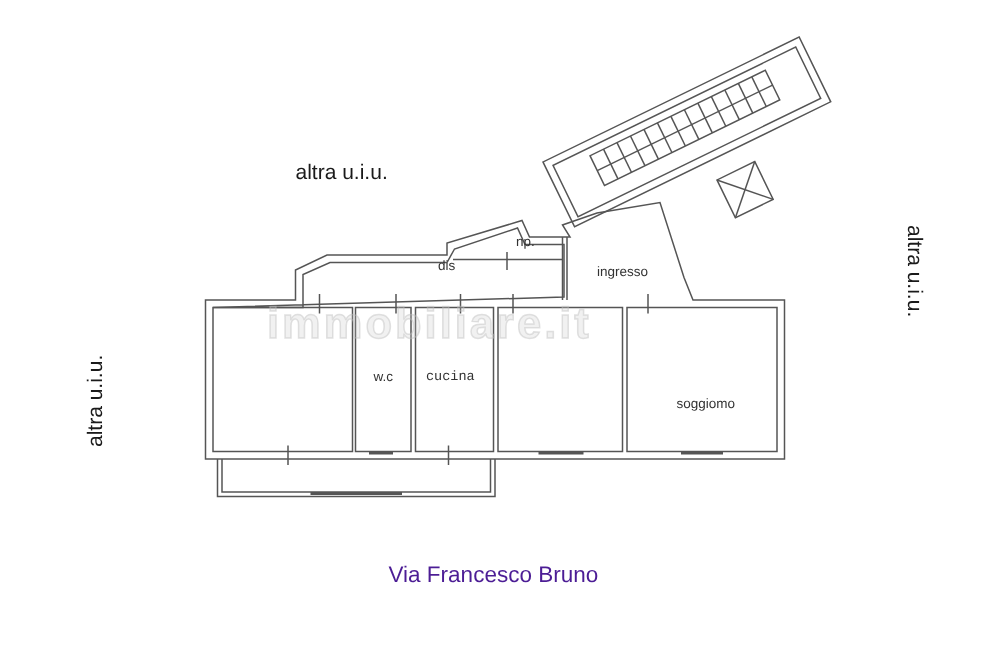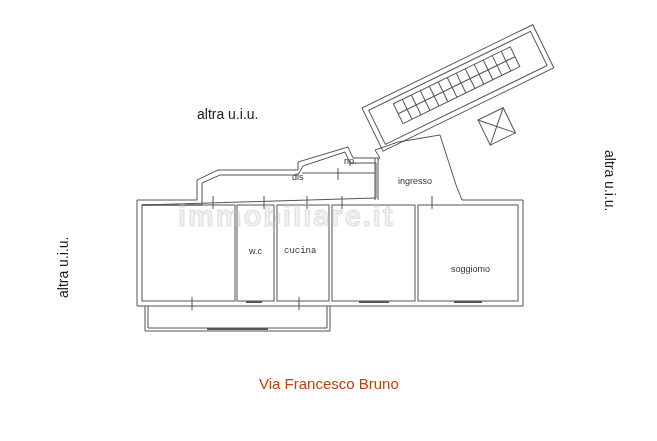--- a/index.html
+++ b/index.html
@@ -1,21 +1,21 @@
 <!DOCTYPE html>
 <html><head>
 <meta charset="utf-8">
 <style>
   html, body { margin: 0; padding: 0; background: #ffffff; }
   body { width: 657px; height: 441px; position: relative; overflow: hidden; font-family: "Liberation Sans", sans-serif; }
   svg { position: absolute; left: 0; top: 0; }
   .lbl { position: absolute; color: #222; white-space: nowrap; font-family: "Liberation Sans", sans-serif; }
   .outer-lbl { font-size: 14px; color: #1a1a1a; }
   .room-lbl { font-size: 9px; color: #333; }
-  .street { font-size: 15px; color: #c2410c; }
+  .street { font-size: 15px; color: #4c1d95; }
   .rot-cw { transform: rotate(90deg); transform-origin: left top; }
   .rot-ccw { transform: rotate(-90deg); transform-origin: left top; }
   .watermark { position: absolute; font-size: 29px; font-weight: bold; color: rgba(200,200,200,0.25); letter-spacing: 2px; -webkit-text-stroke: 1px rgba(190,190,190,0.45); font-family: "Liberation Sans", sans-serif; }
 </style>
 </head>
 <body>
 
 <svg width="657" height="441" viewBox="0 0 657 441">
   <g fill="none" stroke="#555" stroke-width="1">
 

